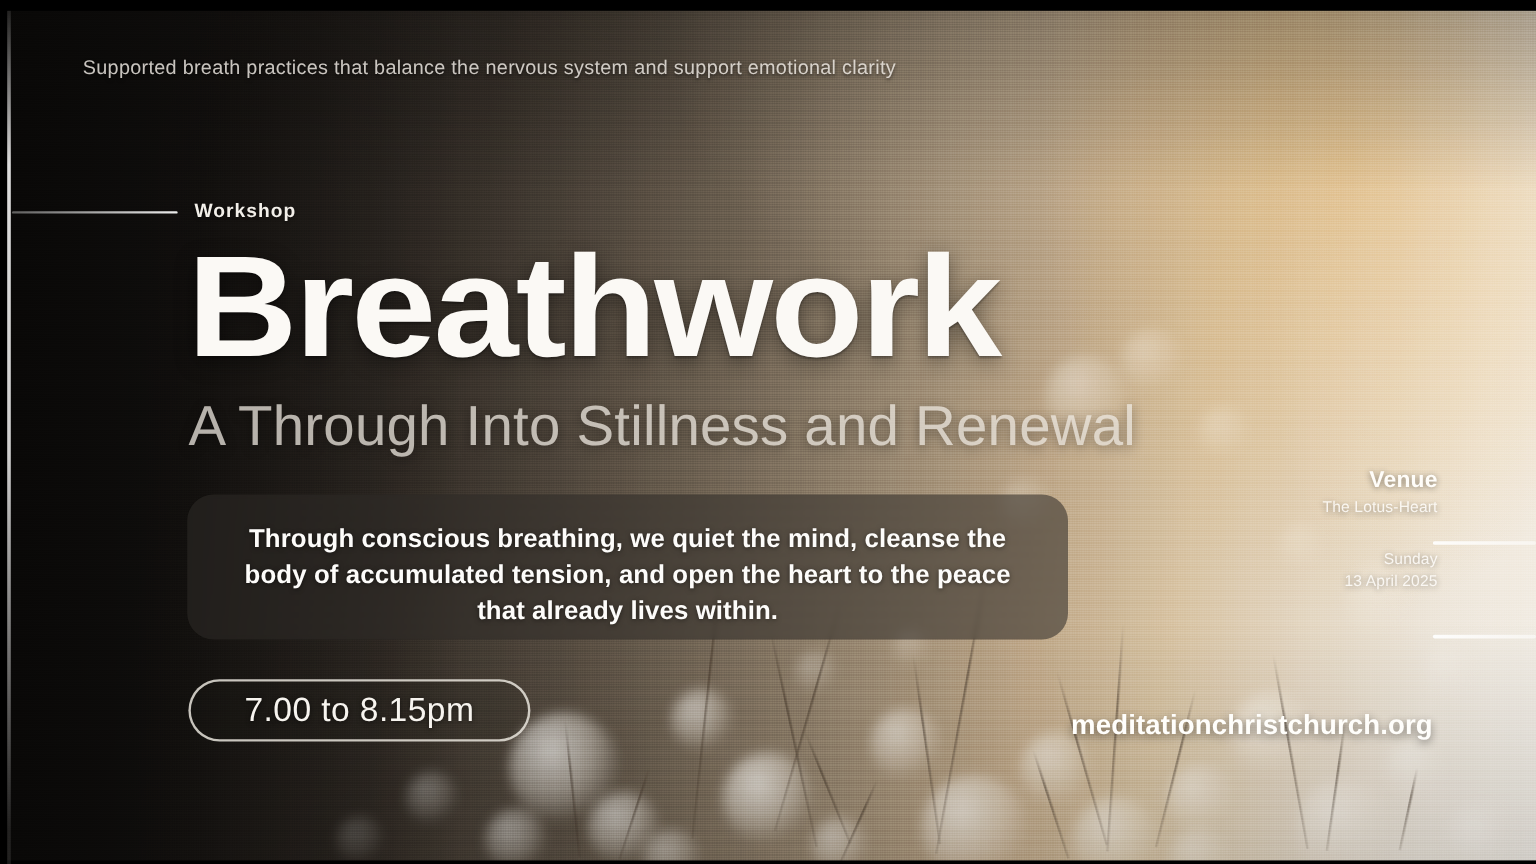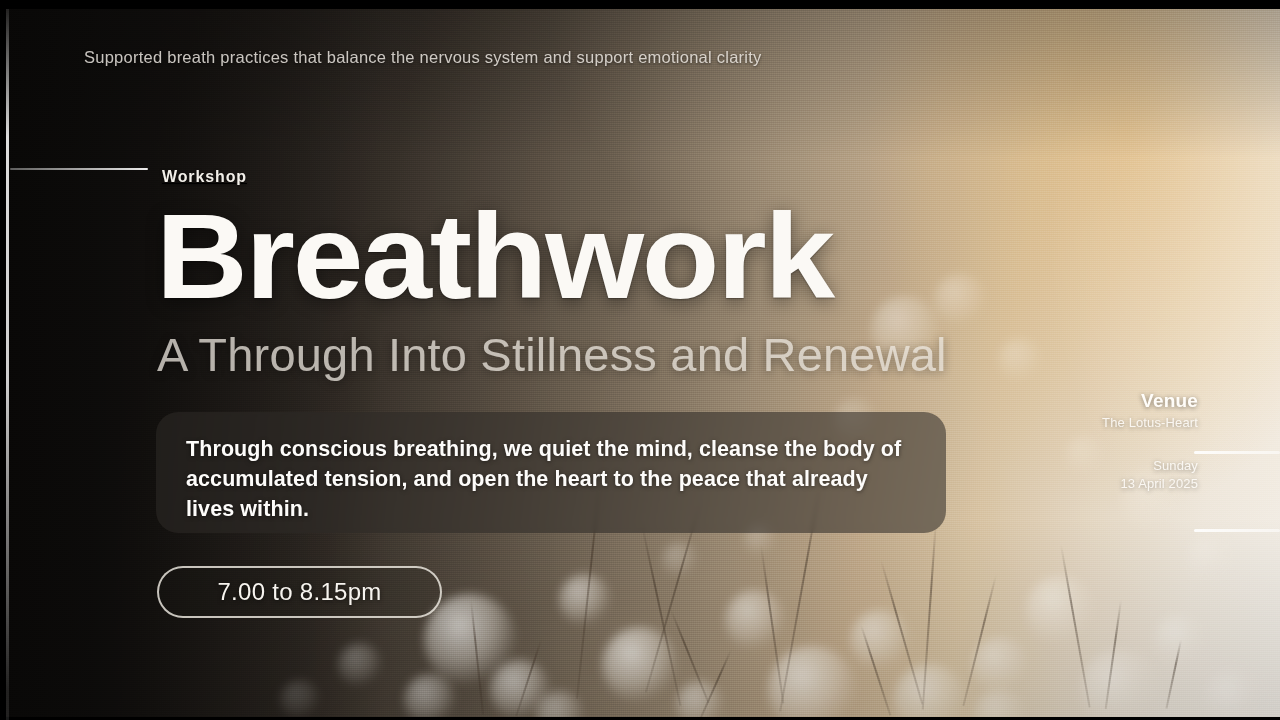--- a/index.html
+++ b/index.html
@@ -69,30 +69,30 @@
   .bar-bottom{ position:absolute; left:0; bottom:0; width:1280px; height:3px; background:#000; z-index:40; }
   .bar-left{ position:absolute; left:0; top:0; width:6px; height:720px; background:#000; z-index:40; }
   .edge-line{ position:absolute; left:6px; top:9px; width:3px; height:711px;
               background:linear-gradient(to bottom, rgba(255,255,255,.10) 0%, rgba(255,255,255,.86) 18%, rgba(255,255,255,.80) 52%, rgba(255,255,255,.10) 96%);
               z-index:41; }
 
   
   .content{ position:absolute; inset:0; z-index:20; }
 
   .tagline{
-    position:absolute; left:84px; top:48px;
+    position:absolute; left:69px; top:48px;
     font-size:16.5px; font-weight:400; letter-spacing:.015em;
     color:rgba(247,243,236,.80);
     text-shadow:0 1px 3px rgba(0,0,0,.55);
     white-space:nowrap;
   }
 
   .eyebrow-row{
     position:absolute; left:10px; top:168px;
-    display:flex; align-items:flex-start; gap:14px;text-decoration:underline;
+    display:flex; align-items:center; gap:14px;
   }
   .eyebrow-rule{
     width:138px; height:2px;
     background:linear-gradient(to right, rgba(255,255,255,.35), rgba(255,255,255,.92));
     border-radius:2px;
   }
   .eyebrow-label{
     font-size:16px; font-weight:700; letter-spacing:.055em;
     color:#f2efe9; text-shadow:0 1px 3px rgba(0,0,0,.6);
   }
@@ -111,42 +111,43 @@
     position:absolute; left:157px; top:330px;
     font-size:47px; line-height:1.06; font-weight:300;
     letter-spacing:.004em;
     color:rgba(240,235,226,.74);
     text-shadow:0 2px 10px rgba(0,0,0,.38);
     white-space:nowrap;
   }
 
   .blurb{
     position:absolute; left:156px; top:412px;
-    width:790px;
+    width:734px;
     padding:22px 30px 9px 30px;
     border-radius:22px;
     background:rgba(46,43,40,.56);
     backdrop-filter:blur(2px);
+    text-align:center;
   }
   .blurb p{
     font-size:21.5px; line-height:1.40; font-weight:700;
     color:#fdfcfa; letter-spacing:.004em;
     text-shadow:0 1px 4px rgba(0,0,0,.5);
   }
 
   .time-pill{
     position:absolute; left:157px; top:566px;
     width:285px; height:52px;
     border:2px solid rgba(244,240,233,.80);
     border-radius:30px;
     display:flex; align-items:center; justify-content:center;
     background:rgba(30,27,24,.18);
   }
   .time-pill span{
-    font-size:24px; font-weight:400; letter-spacing:.012em;
+    font-size:28px; font-weight:400; letter-spacing:.012em;
     color:#f7f4ef; text-shadow:0 1px 4px rgba(0,0,0,.55);
   }
 
   
   .info{
     position:absolute; right:82px; top:390px;
     width:300px; text-align:right;
   }
   .info-title{
     font-size:19px; font-weight:700; letter-spacing:.01em;
@@ -266,15 +267,16 @@
       <div>
         <div class="info-title">Venue</div>
         <div class="info-line">The Lotus-Heart</div>
       </div>
       <div class="info-block-2">
         <div class="info-line">Sunday</div>
         <div class="info-line">13 April 2025</div>
       </div>
     </div>
 
+    <div class="website">meditationchristchurch.org</div>
 
   </div>
 </div>
 
 </body></html>

